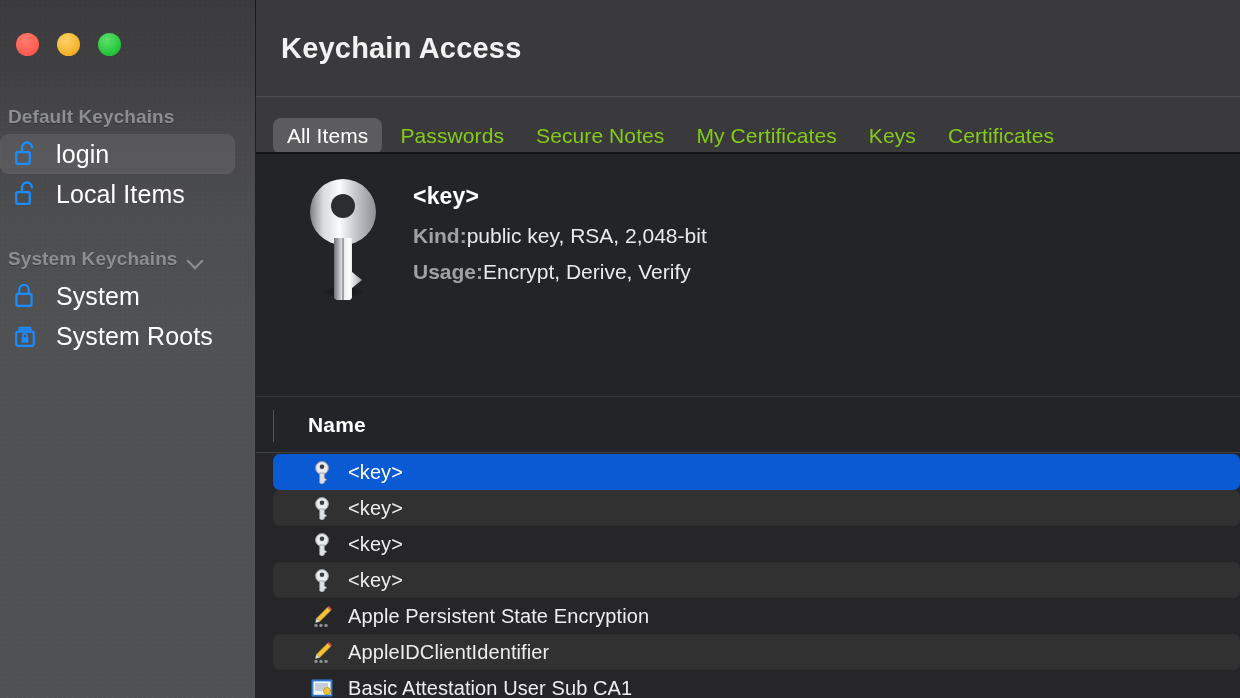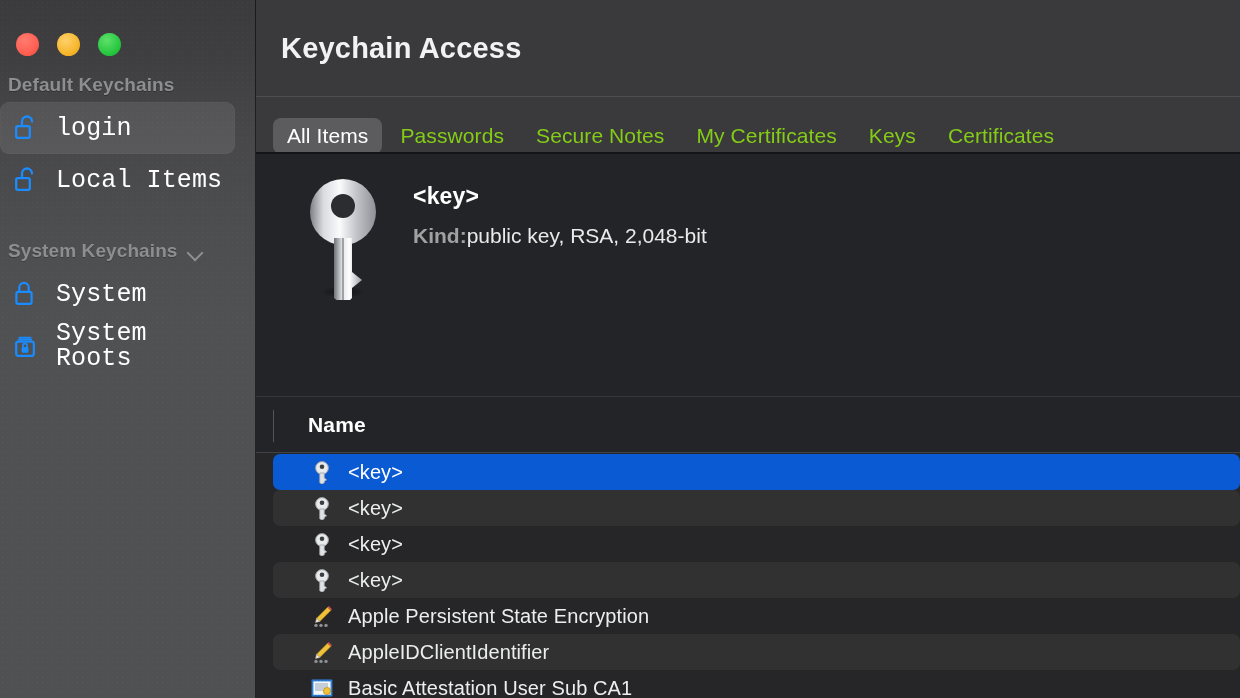--- a/index.html
+++ b/index.html
@@ -59,21 +59,21 @@
     border-radius: 50%;
     display: block;
   }
   .light.red    { background: radial-gradient(circle at 38% 32%, #ff7b70, #ff5f52 62%, #e8483c); }
   .light.yellow { background: radial-gradient(circle at 38% 32%, #ffd06a, #f6b62c 62%, #e09c15); }
   .light.green  { background: radial-gradient(circle at 38% 32%, #5ee06a, #28c840 62%, #14a82c); }
 
   .sb-content {
     position: relative;
     z-index: 2;
-    padding-top: 68px;
+    padding-top: 100px;
   }
   .sb-section-head {
     display: flex;
     align-items: center;
     gap: 9px;
     padding: 0 0 0 8px;
     height: 34px;
     color: #8d8e90;
     font-size: 19px;
     font-weight: bold;
@@ -95,28 +95,27 @@
     border-right: 2.6px solid #8d8e90;
     border-bottom: 2.6px solid #8d8e90;
     transform: rotate(45deg);
   }
 
   .sb-item {
     position: relative;
     display: flex;
     align-items: center;
     gap: 16px;
-    height: 52px;
+    height: 40px;
     margin: 0 21px 0 0;
     padding-left: 14px;
     border-radius: 9px;
     color: #ffffff;
     font-size: 25px;
     letter-spacing: .1px;
-    font-family: Liberation Mono, monospace;
   }
   .sb-item.selected {
     background: rgba(255,255,255,.09);
     box-shadow: inset 0 0 0 .5px rgba(255,255,255,.05);
   }
   .sb-item .label { line-height: 1; }
 
   .sb-icon { width: 26px; height: 30px; flex: 0 0 26px; display:block; }
 
   
@@ -388,20 +387,24 @@
           <path d="M33 62 h18 v34 l10 8 -10 8 v10 l-8 8 -10 -8 z" fill="url(#kshaft)"></path>
           <path d="M42 62 v64" stroke="rgba(120,124,130,.65)" stroke-width="2"></path>
         </svg>
       </div>
       <div class="detail-text">
         <div class="detail-title">&lt;key&gt;</div>
         <div class="detail-row">
           <span class="detail-label">Kind:</span>
           <span class="detail-value">public key, RSA, 2,048-bit</span>
         </div>
+        <div class="detail-row">
+          <span class="detail-label">Usage:</span>
+          <span class="detail-value">Encrypt, Derive, Verify</span>
+        </div>
       </div>
     </div>
 
     <div class="list-header">
       <span class="col-sep"></span>
       <span class="col-name">Name</span>
     </div>
 
     <div class="list">
 

